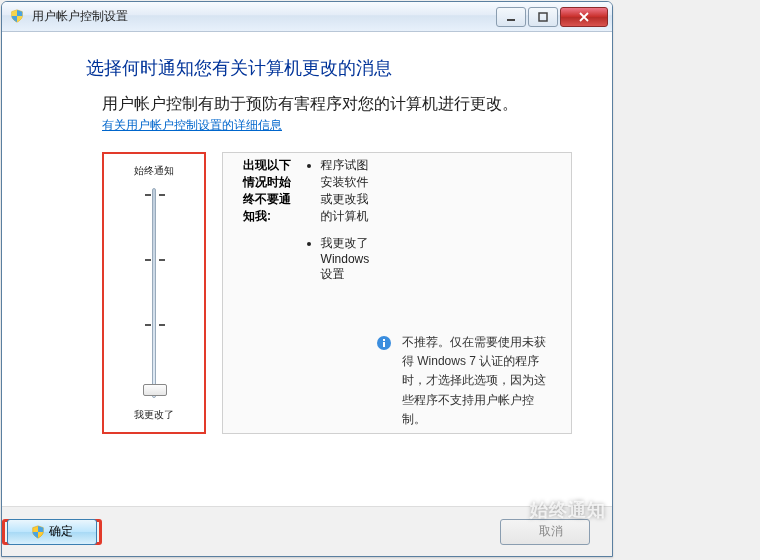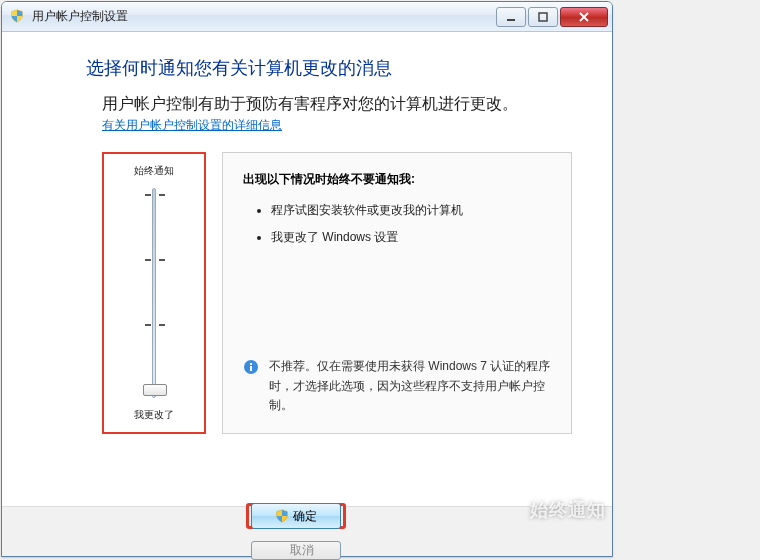--- a/index.html
+++ b/index.html
@@ -125,24 +125,24 @@
       top: 195px;
       width: 24px; height: 12px;
       background: linear-gradient(#fdfdfd, #e6e6e6);
       border: 1px solid #888;
       border-radius: 2px;
     }
     .info-col {
       flex: 1;
       border: 1px solid #d0d0d0;
       background: #fafafa;
-      padding: 18px 20px;
+      padding: 4px 20px;
       min-height: 262px;
       display: flex;
-      flex-direction: column;
+      flex-direction: row;
     }
     .info-heading {
       font-weight: bold;
       font-size: 12px;
       margin-bottom: 14px;
     }
     .info-list {
       list-style: disc;
       margin-left: 28px;
       font-size: 12px;
@@ -156,25 +156,24 @@
       font-size: 12px;
       color: #333;
       line-height: 1.6;
     }
     .info-note .info-icon { flex-shrink: 0; margin-top: 2px; }
     .footer {
       height: 50px;
       border-top: 1px solid #ddd;
       background: #f1f1f1;
       display: flex;
-      justify-content: center;
+      justify-content: space-between;
       align-items: center;
       gap: 12px;
       padding-right: 22px;
-      flex-direction: column;
     }
     .btn {
       min-width: 90px;
       height: 26px;
       border: 1px solid #8a9db0;
       border-radius: 3px;
       background: linear-gradient(#fdfdfd, #e2e8ef);
       display: flex;
       align-items: center;
       justify-content: center;

